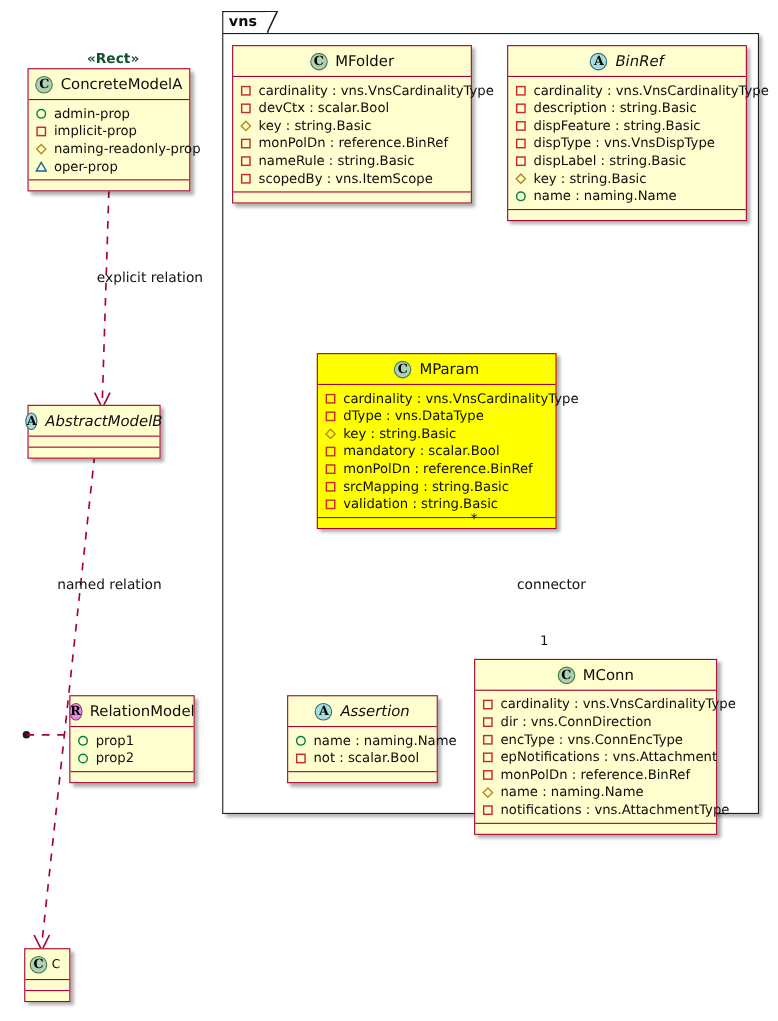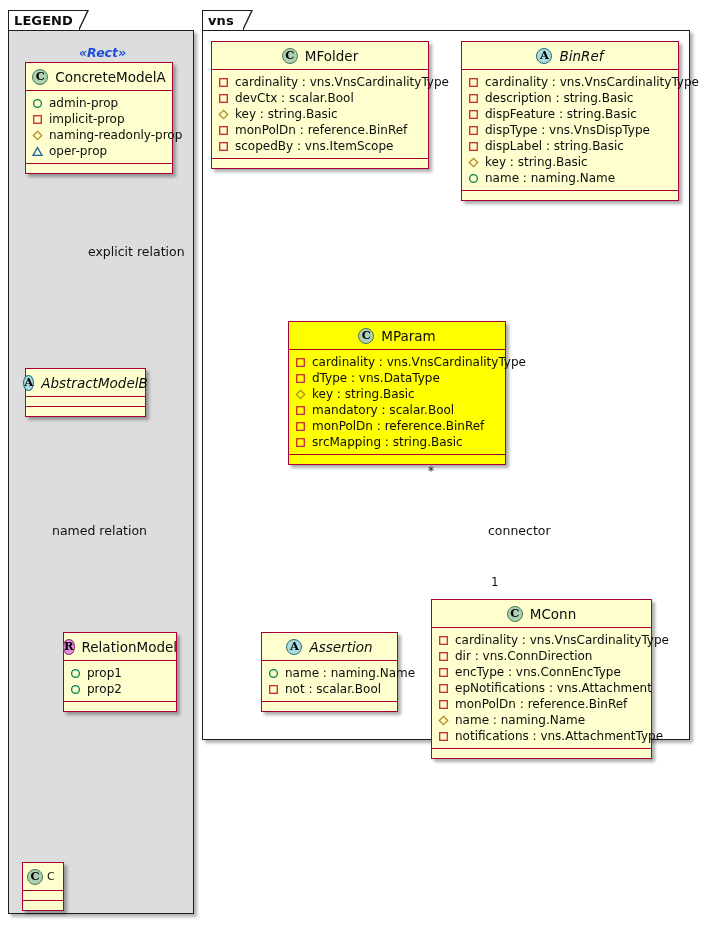--- a/index.html
+++ b/index.html
@@ -120,23 +120,22 @@
     line-height: 16px;
     white-space: nowrap;
   }
   .vis { width: 11px; height: 11px; flex: 0 0 11px; position: relative; }
   .vis svg { display: block; }
 
   
   .stereo-label {
     position: absolute;
     font-size: 12.5px;
-    font-style: italic;
     font-weight: bold;
-    color: #1d4ed8;
+    color: #14532d;
     white-space: nowrap;
   }
 
   
   .edge-label {
     position: absolute;
     font-size: 12.5px;
     color: #101010;
     white-space: nowrap;
   }
@@ -199,26 +198,20 @@
       <path d="M381,454 L388,466 L382,479 L374,467 Z" fill="#a80036" stroke="#a80036" stroke-width="1"></path>
     </g>
 
     
     <g>
       <path d="M437,470 L499,595" fill="none" stroke="#a80036" stroke-width="1.5" stroke-dasharray="7,7"></path>
       <path d="M489,583 L501,599 L503,581" fill="none" stroke="#a80036" stroke-width="1.6"></path>
     </g>
   </svg>
 
-  <div class="pkg" id="legend-pkg" style="left:8px; top:10px; width:186px; height:904px;">
-    <div class="pkg-tab" style="width:72px;">
-      <span class="tab-text">LEGEND</span>
-    </div>
-    <div class="pkg-body" style="top:20px; width:186px; height:884px;"></div>
-  </div>
 
   <div class="stereo-label" style="left:79px; top:45px;">«Rect»</div>
 
   <div class="cls" style="left:25px; top:62px; width:148px;">
     <div class="cls-head">
       <span class="stereo-circle sc-C">C</span>
       <span class="cls-name">ConcreteModelA</span>
     </div>
     <div class="cls-attrs">
       <div class="attr">
@@ -349,20 +342,28 @@
             </svg>
         </span>
         <span>monPolDn : reference.BinRef</span>
       </div>
       <div class="attr">
         <span class="vis">
           <svg width="11" height="11">
               <rect x="1.7" y="1.7" width="7.6" height="7.6" fill="none" stroke="#c82930" stroke-width="1.3"></rect>
             </svg>
         </span>
+        <span>nameRule : string.Basic</span>
+      </div>
+      <div class="attr">
+        <span class="vis">
+          <svg width="11" height="11">
+              <rect x="1.7" y="1.7" width="7.6" height="7.6" fill="none" stroke="#c82930" stroke-width="1.3"></rect>
+            </svg>
+        </span>
         <span>scopedBy : vns.ItemScope</span>
       </div>
     </div>
     <div class="cls-foot"></div>
   </div>
 
   <div class="cls" style="left:461px; top:41px; width:218px;">
     <div class="cls-head">
       <span class="stereo-circle sc-A">A</span>
       <span class="cls-name italic">BinRef</span>
@@ -475,26 +476,34 @@
         <span>monPolDn : reference.BinRef</span>
       </div>
       <div class="attr">
         <span class="vis">
           <svg width="11" height="11">
               <rect x="1.7" y="1.7" width="7.6" height="7.6" fill="none" stroke="#c82930" stroke-width="1.3"></rect>
             </svg>
         </span>
         <span>srcMapping : string.Basic</span>
       </div>
+      <div class="attr">
+        <span class="vis">
+          <svg width="11" height="11">
+              <rect x="1.7" y="1.7" width="7.6" height="7.6" fill="none" stroke="#c82930" stroke-width="1.3"></rect>
+            </svg>
+        </span>
+        <span>validation : string.Basic</span>
+      </div>
     </div>
     <div class="cls-foot"></div>
   </div>
 
   <div class="mult-label" style="left:428px; top:464px;">*</div>
-  <div class="edge-label" style="left:488px; top:523px;">connector</div>
+  <div class="edge-label" style="left:470px; top:523px;">connector</div>
   <div class="mult-label" style="left:491px; top:575px;">1</div>
 
   <div class="cls" style="left:261px; top:632px; width:137px;">
     <div class="cls-head">
       <span class="stereo-circle sc-A">A</span>
       <span class="cls-name italic">Assertion</span>
     </div>
     <div class="cls-attrs">
       <div class="attr">
         <span class="vis">

